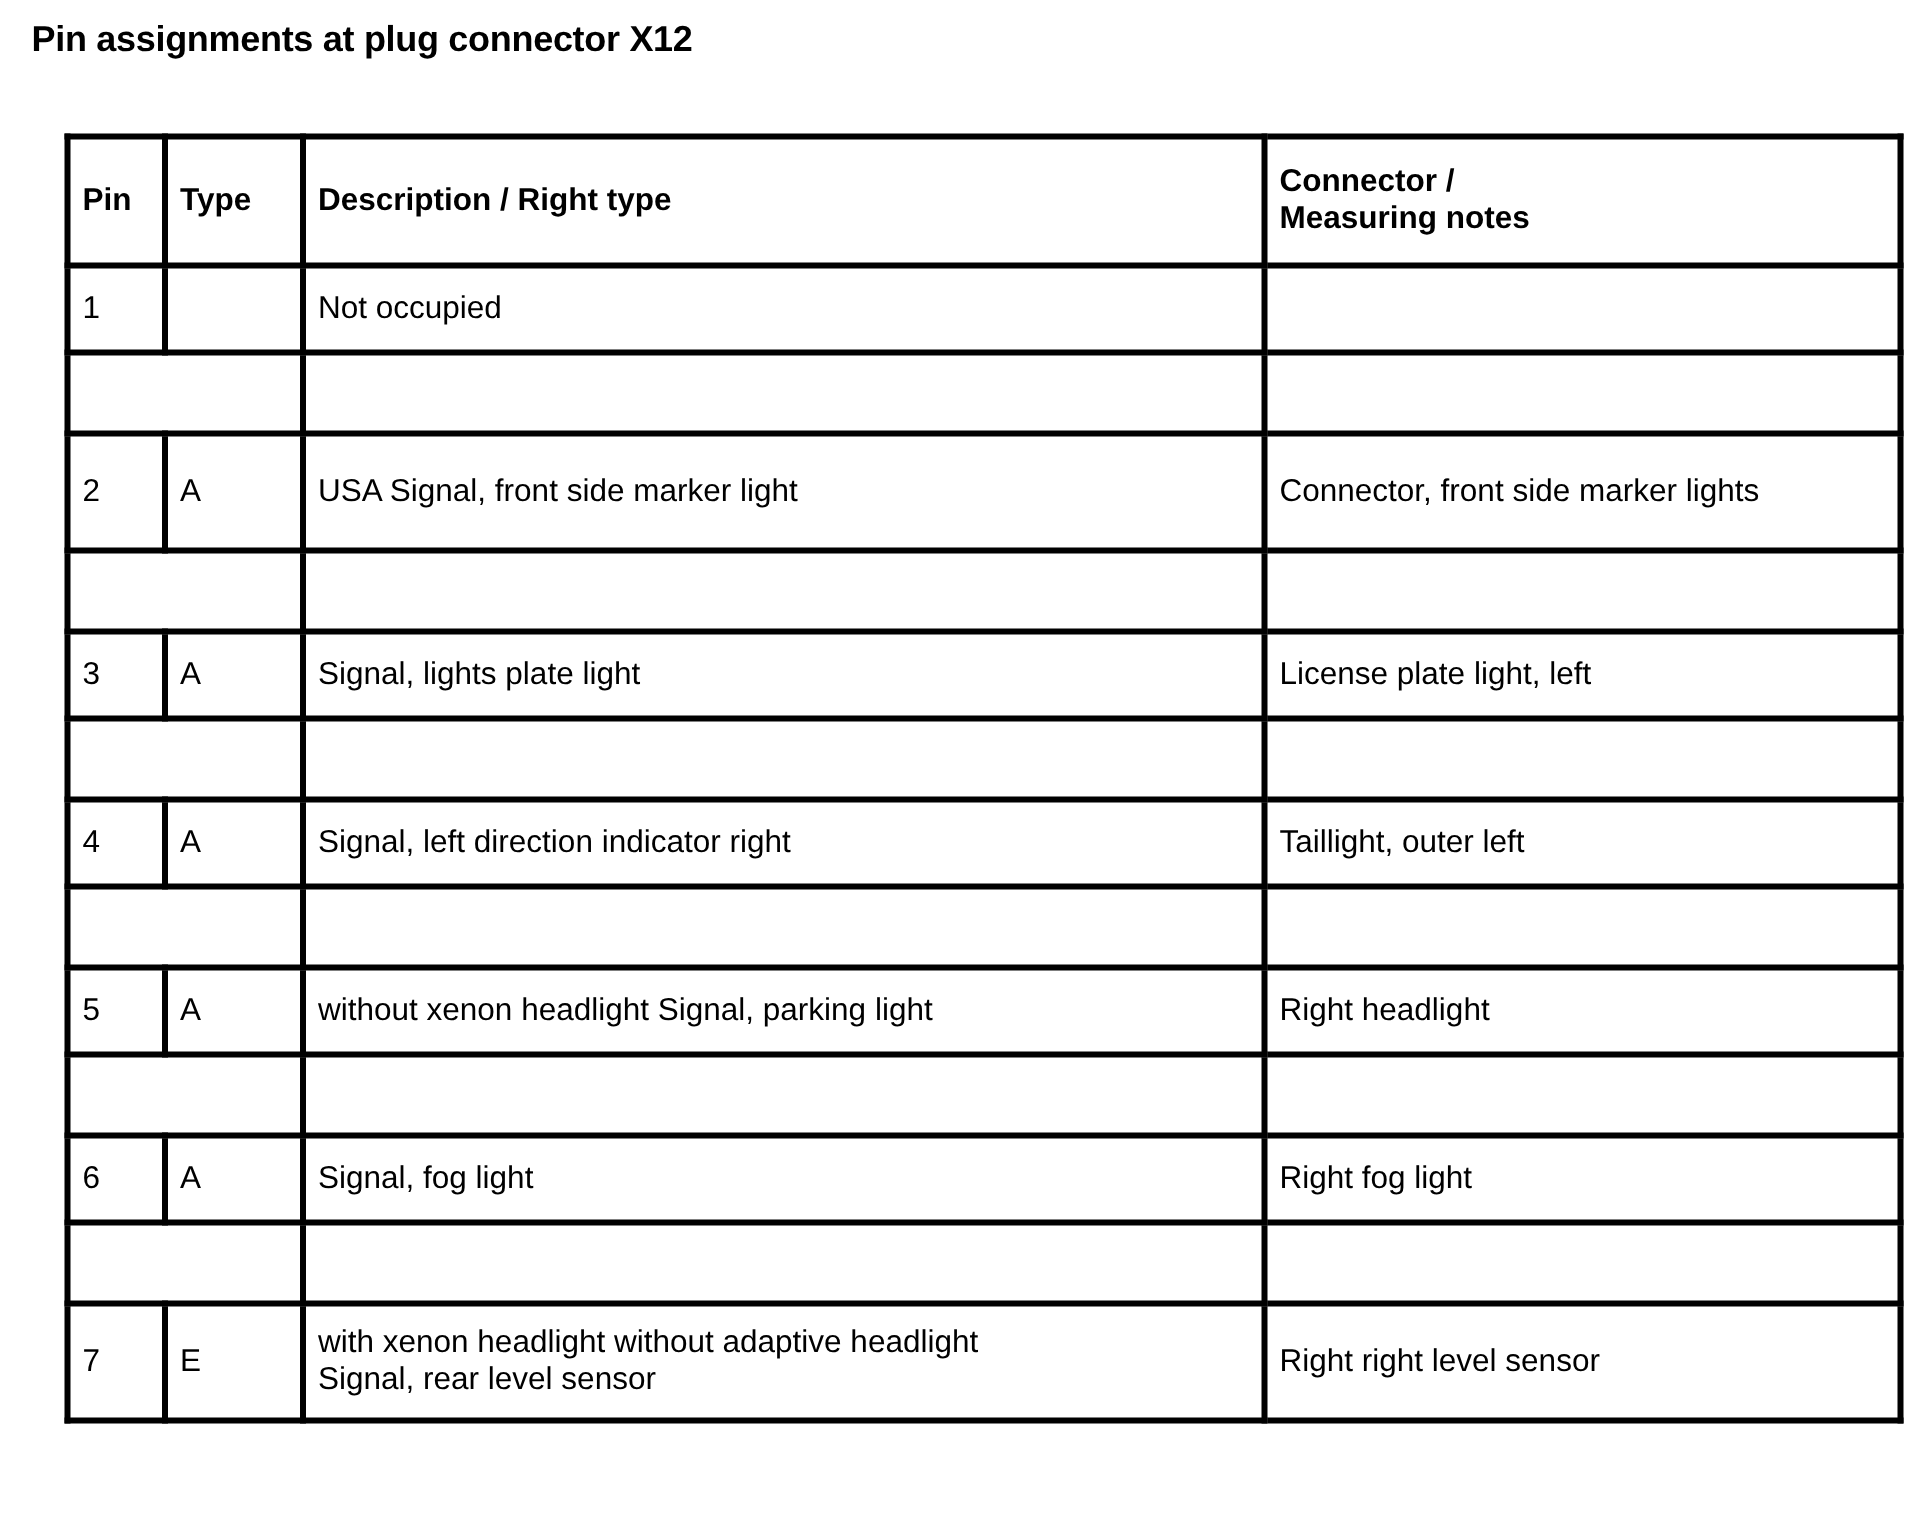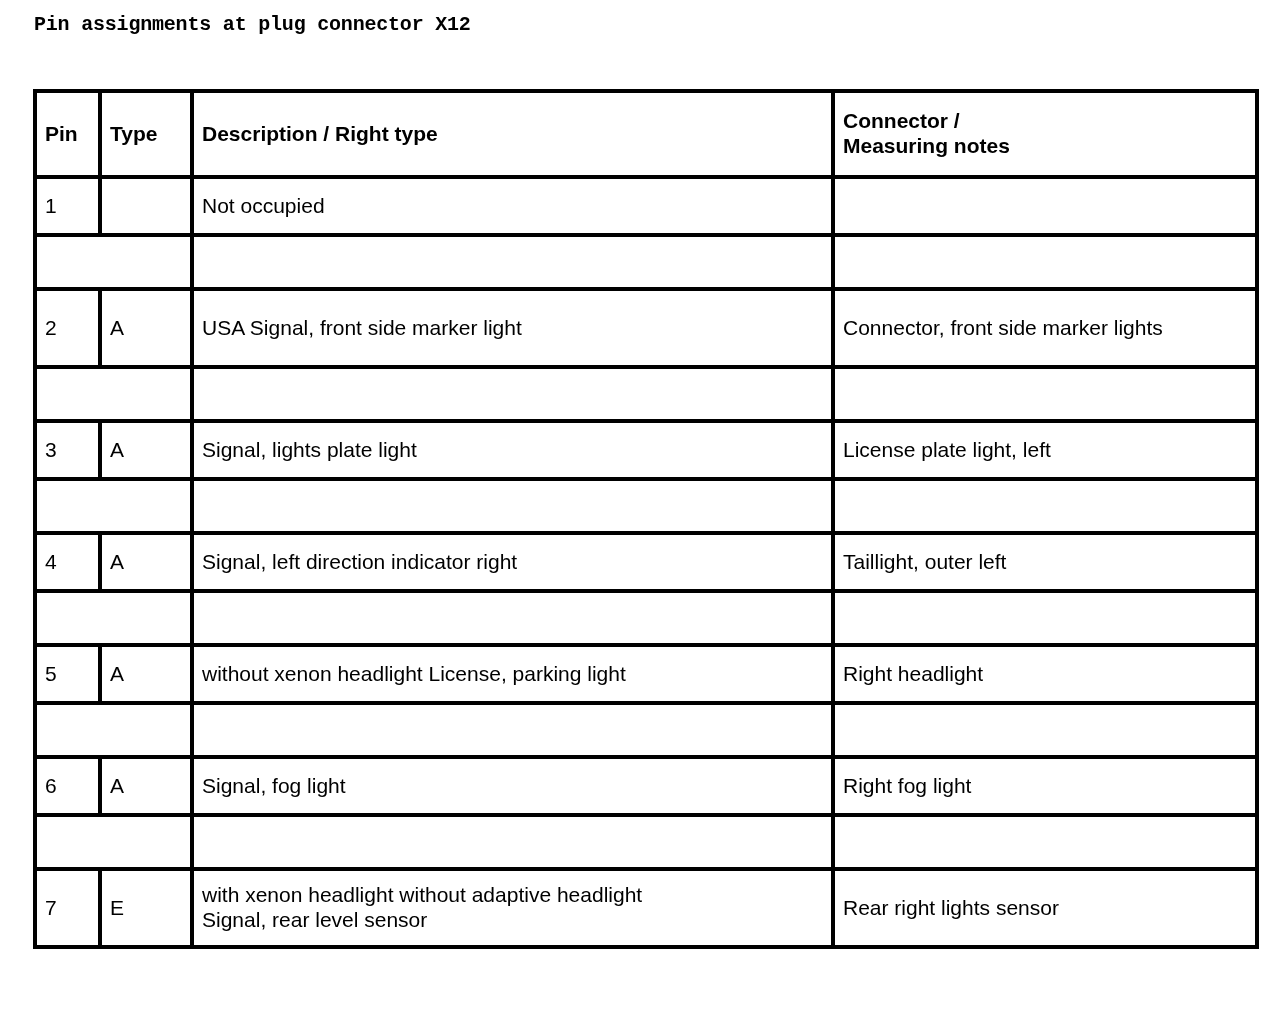--- a/index.html
+++ b/index.html
@@ -11,32 +11,31 @@
   body {
     width: 1280px;
     height: 1014px;
     font-family: "Liberation Sans", sans-serif;
     color: #000000;
     overflow: hidden;
   }
 
   #page-title {
     position: absolute;
-    left: 34px;
+    left: 21px;
     top: 13px;
-    font-size: 20px;
+    font-size: 24px;
     font-weight: bold;
     letter-spacing: -0.2px;
     white-space: nowrap;
-    font-family: Liberation Mono, monospace;
   }
 
   #pin-table-wrap {
     position: absolute;
-    left: 33px;
+    left: 43px;
     top: 89px;
     width: 1002px;
     border-radius: 28px;
   }
 
   table.pin-table {
     border-collapse: collapse;
     table-layout: fixed;
     width: 1222px;
     background: #ffffff;
@@ -159,21 +158,21 @@
       </tr>
       <tr class="spacer-row">
         <td colspan="2"></td>
         <td></td>
         <td></td>
       </tr>
 
       <tr class="data-row">
         <td>5</td>
         <td>A</td>
-        <td>without xenon headlight License, parking light</td>
+        <td>without xenon headlight Signal, parking light</td>
         <td>Right headlight</td>
       </tr>
       <tr class="spacer-row">
         <td colspan="2"></td>
         <td></td>
         <td></td>
       </tr>
 
       <tr class="data-row">
         <td>6</td>
@@ -185,18 +184,18 @@
         <td colspan="2"></td>
         <td></td>
         <td></td>
       </tr>
 
       <tr class="data-row tall">
         <td>7</td>
         <td>E</td>
         <td class="two-line">with xenon headlight without adaptive headlight
 Signal, rear level sensor</td>
-        <td>Rear right lights sensor</td>
+        <td>Right right level sensor</td>
       </tr>
 
     </tbody>
   </table>
 </div>
 
 </body></html>

